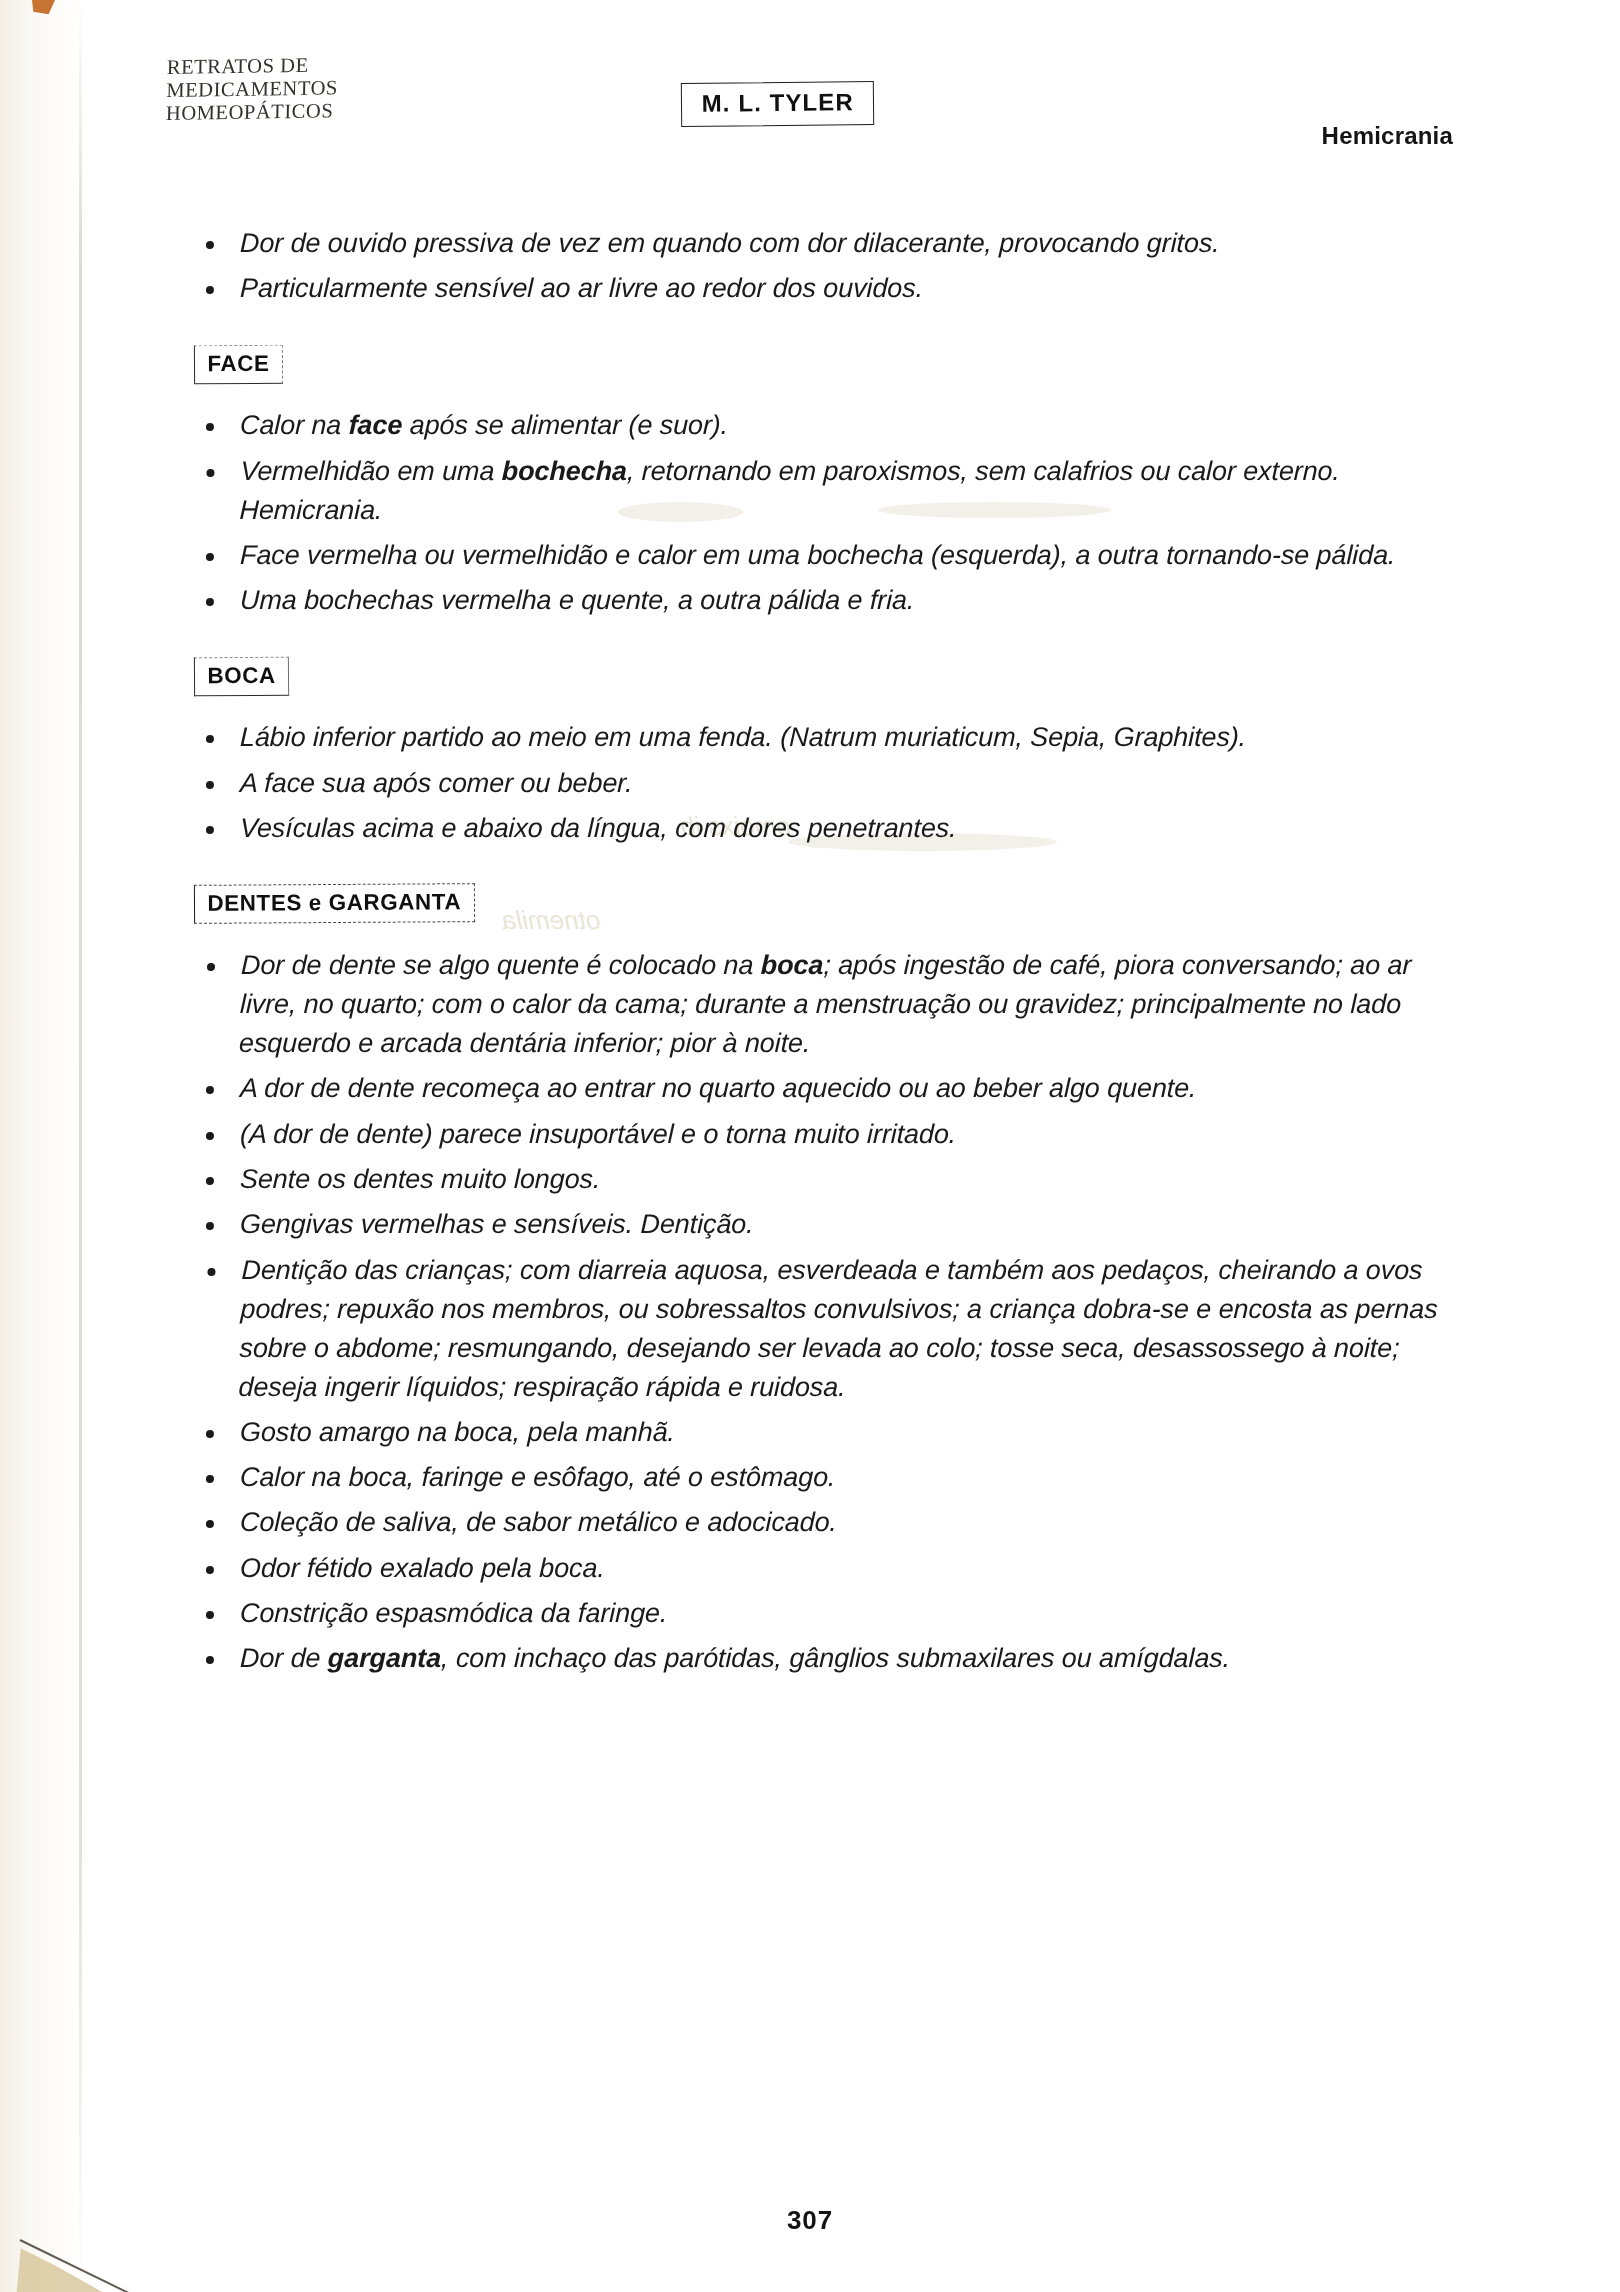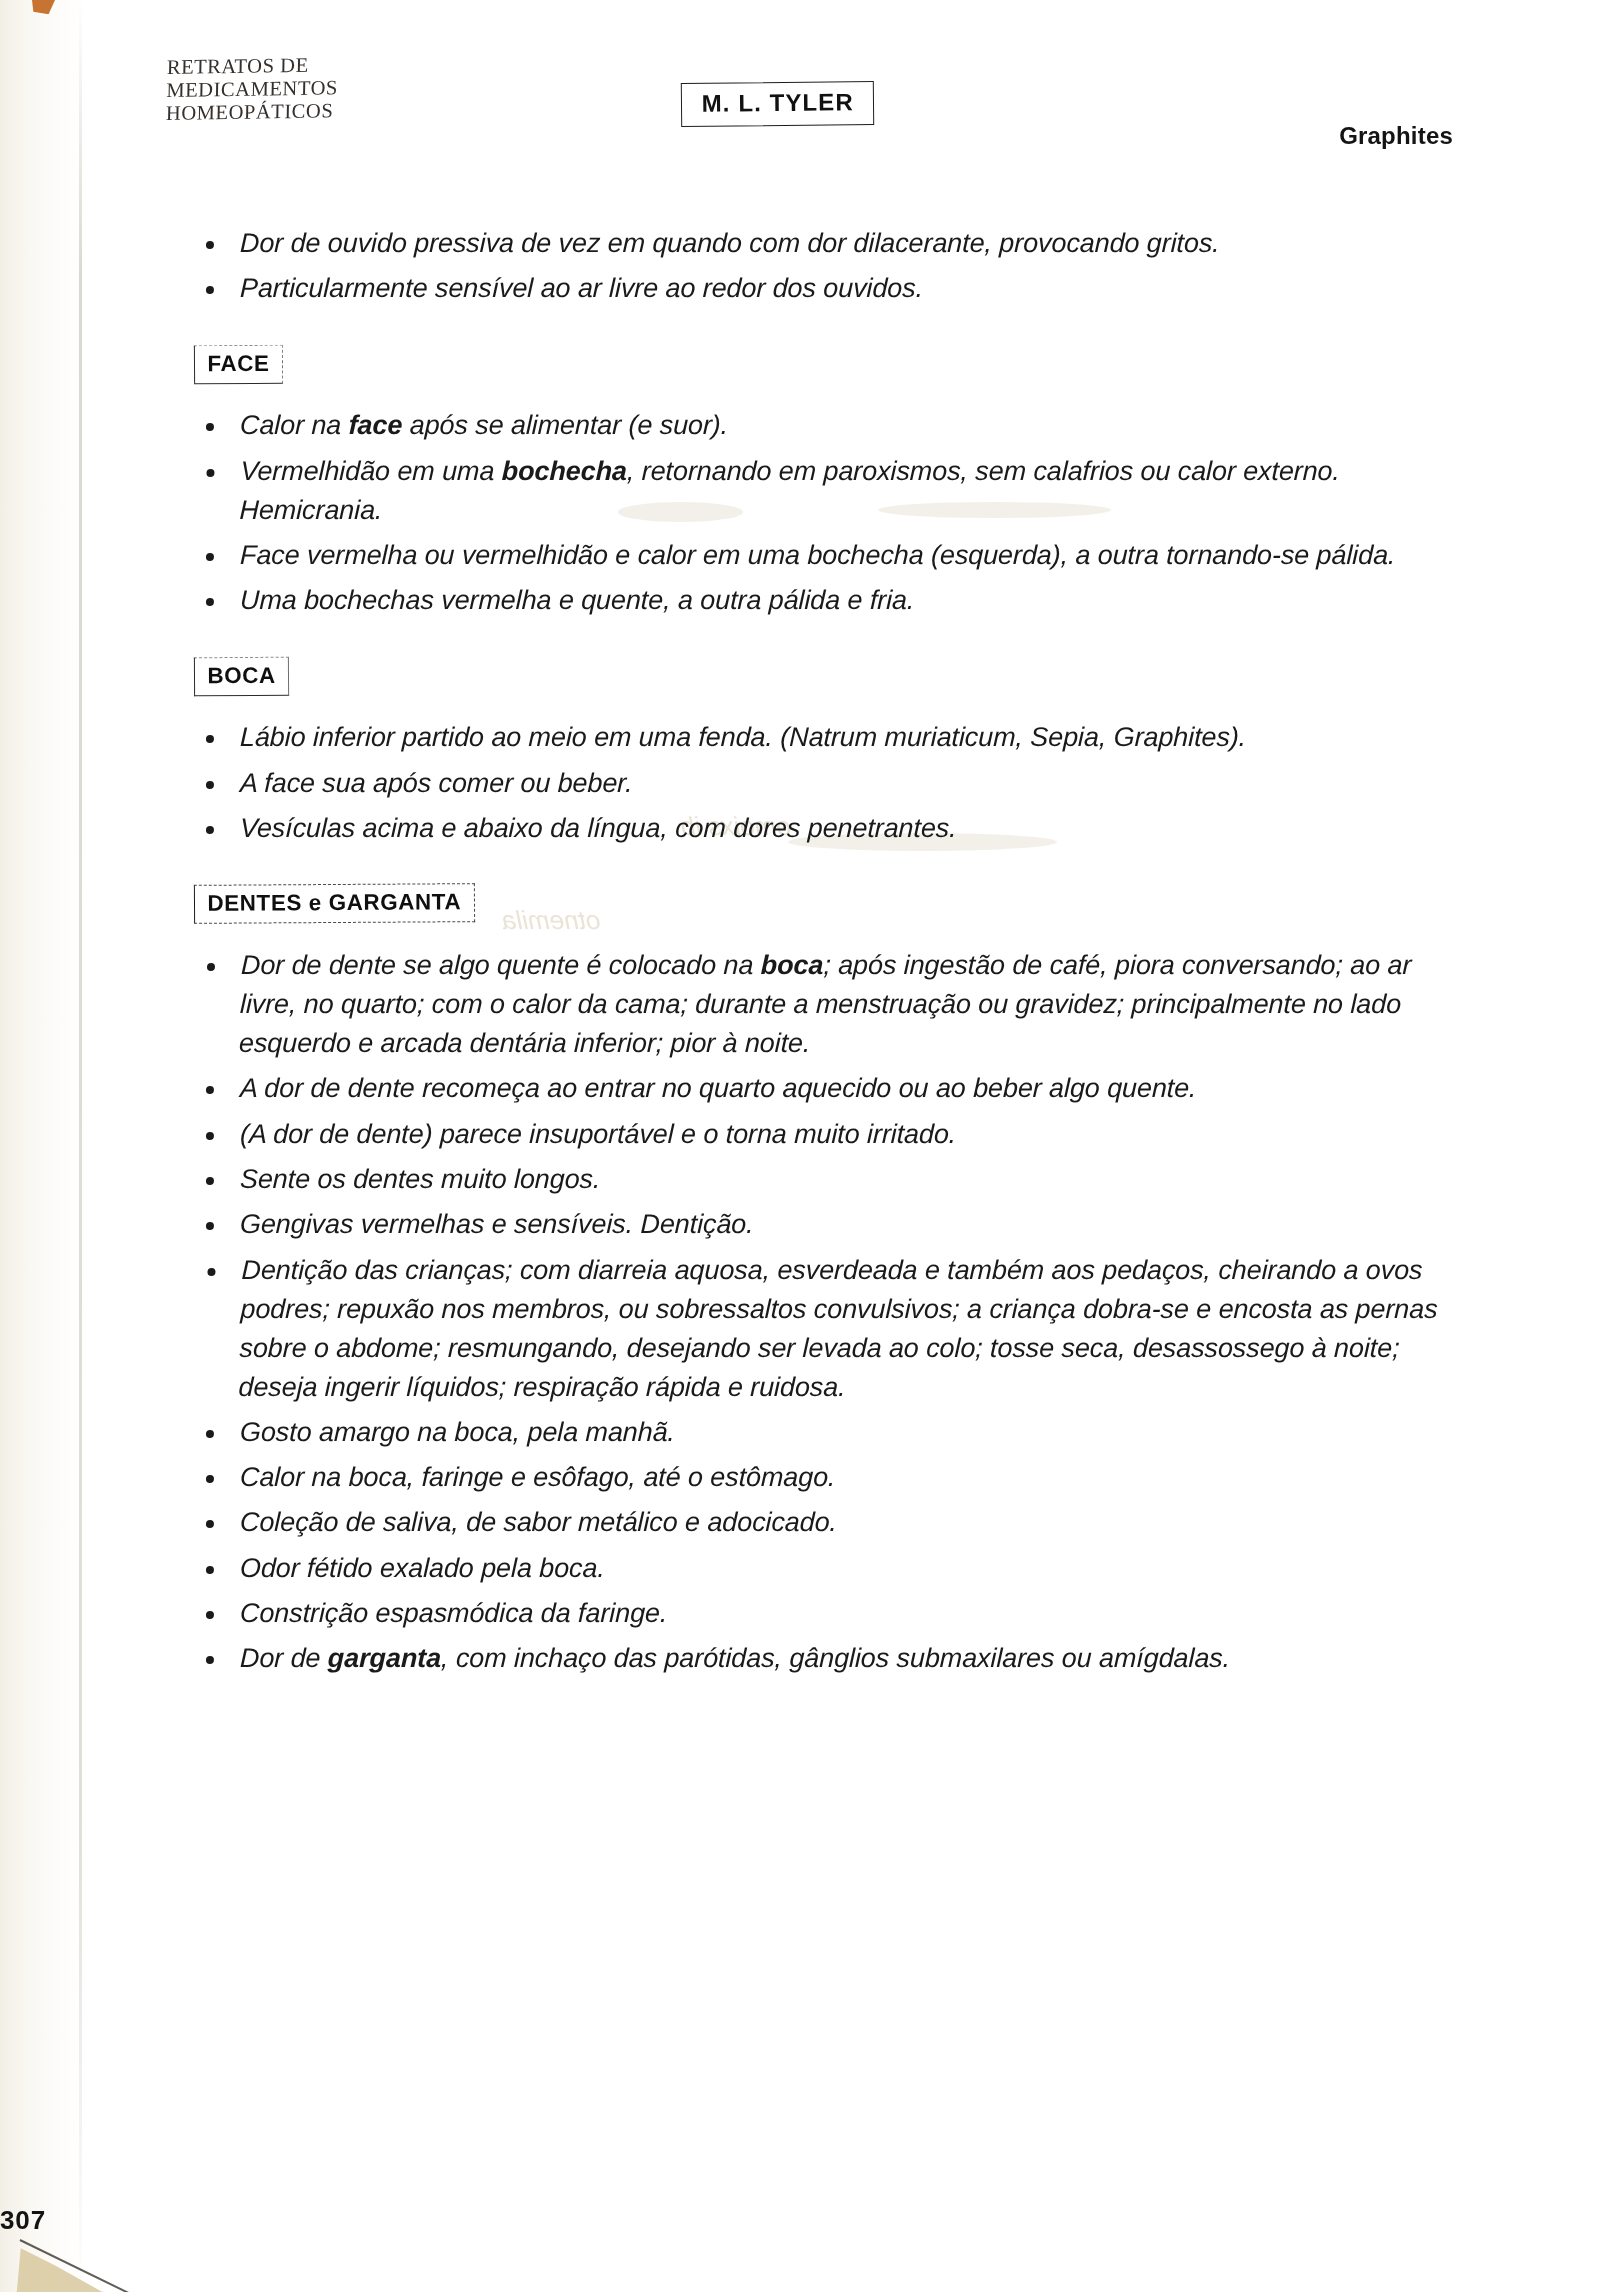--- a/index.html
+++ b/index.html
@@ -181,20 +181,21 @@
     background: #1a1a1a;
     border-radius: 50%;
   }
   ul.bullets > li b { font-style: italic; font-weight: bold; }
 
   .page-number {
     position: absolute;
     left: 0;
     right: 0;
     top: 2205px;
+    text-align: center;
     font-size: 26px;
     font-weight: bold;
     color: #131313;
     letter-spacing: 0.9px;
   }
 
   
   .ghost {
     position: absolute;
     color: #e9e4d6;
@@ -228,21 +229,21 @@
       <span>RETRATOS DE</span>
       <span>MEDICAMENTOS</span>
       <span>HOMEOPÁTICOS</span>
     </div>
   </div>
 
   <div class="author-box">
     <div class="label">M. L. TYLER</div>
   </div>
 
-  <div class="remedy-title">Graphites</div>
+  <div class="remedy-title">Hemicrania</div>
 
   <div class="body-col">
     <ul class="bullets" id="intro-list">
         <li>Dor de ouvido pressiva de vez em quando com dor dilacerante, provocando gritos.</li>
         <li>Particularmente sensível ao ar livre ao redor dos ouvidos.</li>
       </ul>
     <div id="sections-host"><div class="section-heading face-box">FACE</div><ul class="bullets">
           <li><span>Calor na </span><b>face</b><span> após se alimentar (e suor).</span></li>
           <li><span>Vermelhidão em uma </span><b>bochecha</b><span>, retornando em paroxismos, sem calafrios ou calor externo. Hemicrania.</span></li>
           <li><span>Face vermelha ou vermelhidão e calor em uma bochecha (esquerda), a outra tornando-se pálida.</span></li>

